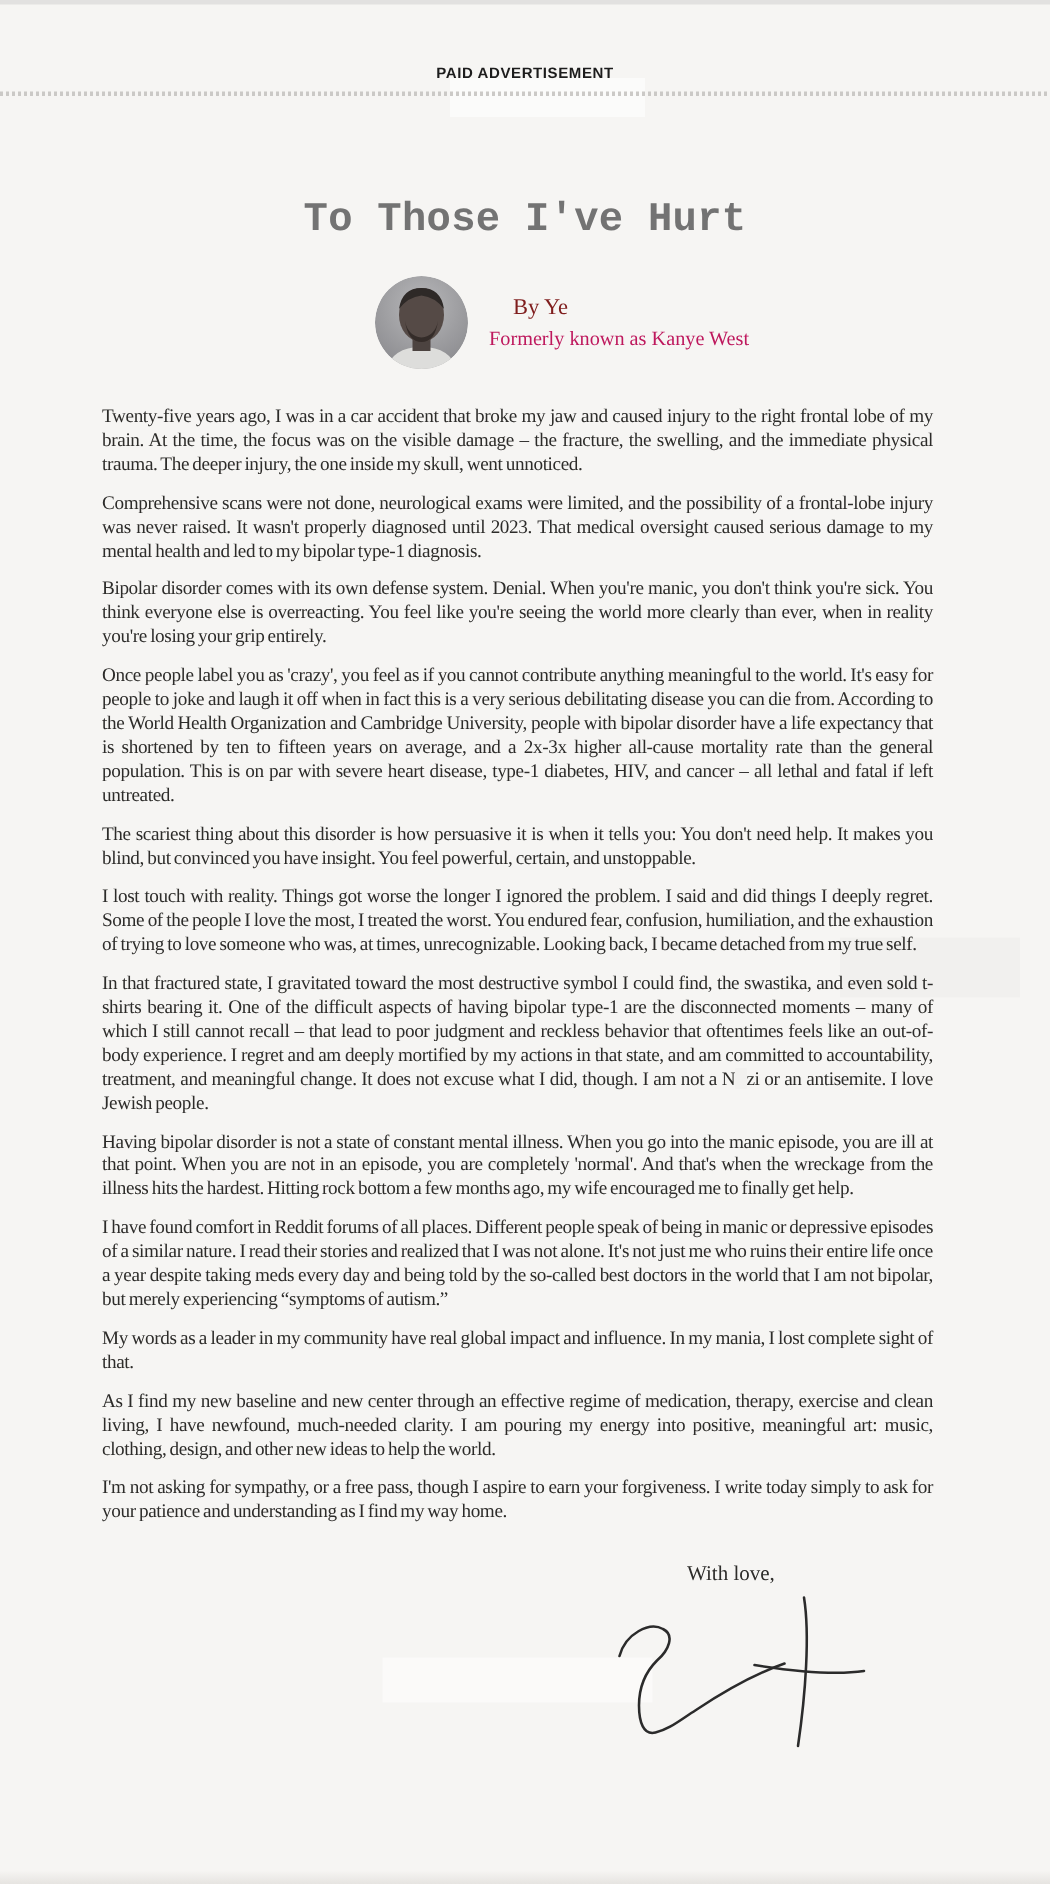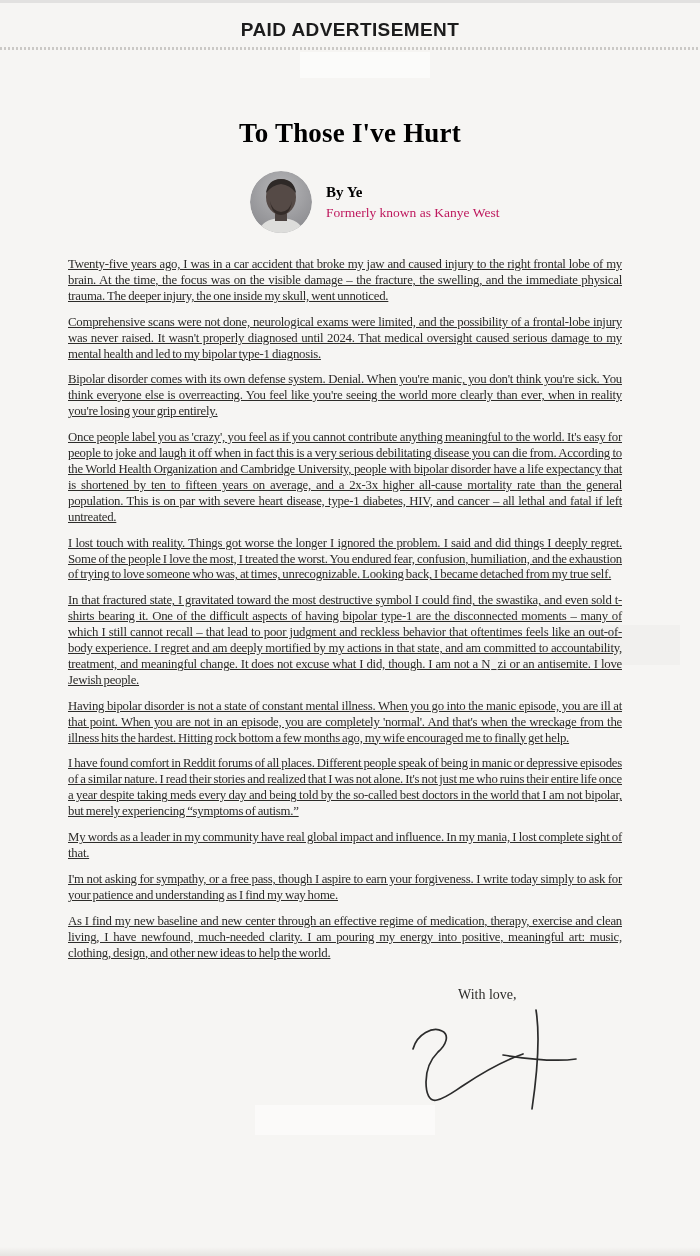--- a/index.html
+++ b/index.html
@@ -27,82 +27,83 @@
     content: "";
     position: absolute;
     bottom: 0; left: 0; right: 0;
     height: 9px;
     background: linear-gradient(#f6f5f3, #e6e4e1);
     pointer-events: none;
   }
   
   .ad-label {
     margin-top: 0;
-    padding-top: 19px;
+    padding-top: 44px;
     text-align: center;
     font-family: "Liberation Sans", sans-serif;
     font-weight: bold;
-    font-size: 19px;
+    font-size: 10px;
     letter-spacing: 0.4px;
     color: #1c1c1c;
   }
   .dotted-rule {
     margin-top: 6px;
     height: 3px;
     width: 100%;
     background: repeating-linear-gradient(90deg,
       #c6c4c1 0px, #c6c4c1 2px,
       transparent 2px, transparent 4px);
     opacity: 0.9;
   }
   
   h1.article-title {
     margin: 68px 0 0 0;
     text-align: center;
-    font-family: Liberation Serif, serif;
+    font-family: Liberation Mono, monospace;
     font-weight: bold;
     font-size: 27px;
     letter-spacing: 0.2px;
-    color: #000000;
+    color: #737373;
   }
   .byline {
     margin: 22px 0 0 250px;
     display: flex;
     align-items: center;
   }
   .portrait {
     width: 62px;
     height: 62px;
     border-radius: 50%;
     overflow: hidden;
     flex: 0 0 62px;
   }
   .byline-text { margin-left: 14px; }
   .author-name {
-    font-weight: bold;
+    font-weight: normal;
     font-size: 15px;
-    color: #000000;
+    color: #7f1d1d;
+    margin-left: 16px;
   }
   .author-subtitle {
     margin-top: 4px;
     font-size: 13.5px;
     color: #be185d;
   }
   
   .body-text {
     margin: 24px 68px 0 68px;
     width: 566px;
     font-size: 12.8px;
     line-height: 15.9px;
     letter-spacing: -0.25px;
     word-spacing: -0.8px;
     text-align: justify;
     color: #2d2c2a;
   }
-  .body-text p { margin: 0 12px 10px 0; text-decoration: underline; }
+  .body-text p { margin: 0 12px 10px 0; }
   .redacted {
     color: transparent;
     background: #f2f1ef;
     border-radius: 1px;
     padding: 0 1px;
   }
   
   .closing {
     position: relative;
     margin: 26px 68px 0 68px;
@@ -162,30 +163,31 @@
       </svg>
     </div>
     <div class="byline-text">
       <div class="author-name">By Ye</div>
       <div class="author-subtitle">Formerly known as Kanye West</div>
     </div>
   </div>
 
   <div class="body-text">
     <p>Twenty-five years ago, I was in a car accident that broke my jaw and caused injury to the right frontal lobe of my brain. At the time, the focus was on the visible damage – the fracture, the swelling, and the immediate physical trauma. The deeper injury, the one inside my skull, went unnoticed.</p>
-    <p>Comprehensive scans were not done, neurological exams were limited, and the possibility of a frontal-lobe injury was never raised. It wasn't properly diagnosed until 2024. That medical oversight caused serious damage to my mental health and led to my bipolar type-1 diagnosis.</p>
+    <p>Comprehensive scans were not done, neurological exams were limited, and the possibility of a frontal-lobe injury was never raised. It wasn't properly diagnosed until 2023. That medical oversight caused serious damage to my mental health and led to my bipolar type-1 diagnosis.</p>
     <p>Bipolar disorder comes with its own defense system. Denial. When you're manic, you don't think you're sick. You think everyone else is overreacting. You feel like you're seeing the world more clearly than ever, when in reality you're losing your grip entirely.</p>
     <p>Once people label you as 'crazy', you feel as if you cannot contribute anything meaningful to the world. It's easy for people to joke and laugh it off when in fact this is a very serious debilitating disease you can die from. According to the World Health Organization and Cambridge University, people with bipolar disorder have a life expectancy that is shortened by ten to fifteen years on average, and a 2x-3x higher all-cause mortality rate than the general population.  This is on par with severe heart disease, type-1 diabetes, HIV, and cancer – all lethal and fatal if left untreated.</p>
+    <p>The scariest thing about this disorder is how persuasive it is when it tells you: You don't need help. It makes you blind, but convinced you have insight. You feel powerful, certain, and unstoppable.</p>
     <p>I lost touch with reality. Things got worse the longer I ignored the problem. I said and did things I deeply regret. Some of the people I love the most, I treated the worst. You endured fear, confusion, humiliation, and the exhaustion of trying to love someone who was, at times, unrecognizable. Looking back, I became detached from my true self.</p>
     <p><span>In that fractured state, I gravitated toward the most destructive symbol I could find, the swastika, and even sold t-shirts bearing it. One of the difficult aspects of having bipolar type-1 are the disconnected moments – many of which I still cannot recall – that lead to poor judgment and reckless behavior that oftentimes feels like an out-of-body experience. I regret and am deeply mortified by my actions in that state, and am committed to accountability, treatment, and meaningful change. It does not excuse what I did, though. I am not a N</span><span class="redacted">a</span><span>zi or an antisemite. I love Jewish people.</span></p>
     <p>Having bipolar disorder is not a state of constant mental illness. When you go into the manic episode, you are ill at that point. When you are not in an episode, you are completely 'normal'. And that's when the wreckage from the illness hits the hardest. Hitting rock bottom a few months ago, my wife encouraged me to finally get help.</p>
     <p>I have found comfort in Reddit forums of all places. Different people speak of being in manic or depressive episodes of a similar nature. I read their stories and realized that I was not alone. It's not just me who ruins their entire life once a year despite taking meds every day and being told by the so-called best doctors in the world that I am not bipolar, but merely experiencing “symptoms of autism.”</p>
     <p>My words as a leader in my community have real global impact and influence. In my mania, I lost complete sight of that.</p>
+    <p>As I find my new baseline and new center through an effective regime of medication, therapy, exercise and clean living, I have newfound, much-needed clarity. I am pouring my energy into positive, meaningful art: music, clothing, design, and other new ideas to help the world.</p>
     <p>I'm not asking for sympathy, or a free pass, though I aspire to earn your forgiveness. I write today simply to ask for your patience and understanding as I find my way home.</p>
-    <p>As I find my new baseline and new center through an effective regime of medication, therapy, exercise and clean living, I have newfound, much-needed clarity. I am pouring my energy into positive, meaningful art: music, clothing, design, and other new ideas to help the world.</p>
   </div>
 
   <div class="closing">
     <div class="salutation">With love,</div>
     <svg class="signature-svg" viewBox="0 0 200 120" aria-hidden="true">
       <g fill="none" stroke="#2b2b2b" stroke-width="1.7" stroke-linecap="round">
         <path d="M 27,46 C 31,31 47,23 56,28 C 64,32 60,42 52,49 C 44,57 40,68 40,79 C 40,90 43,99 51,97 C 60,95 67,89 78,82 C 99,68 117,58 137,51"></path>
         <path d="M 150,7 C 154,32 151,72 146,106"></path>
         <path d="M 117,52 C 142,56 170,59 190,56"></path>
       </g>

